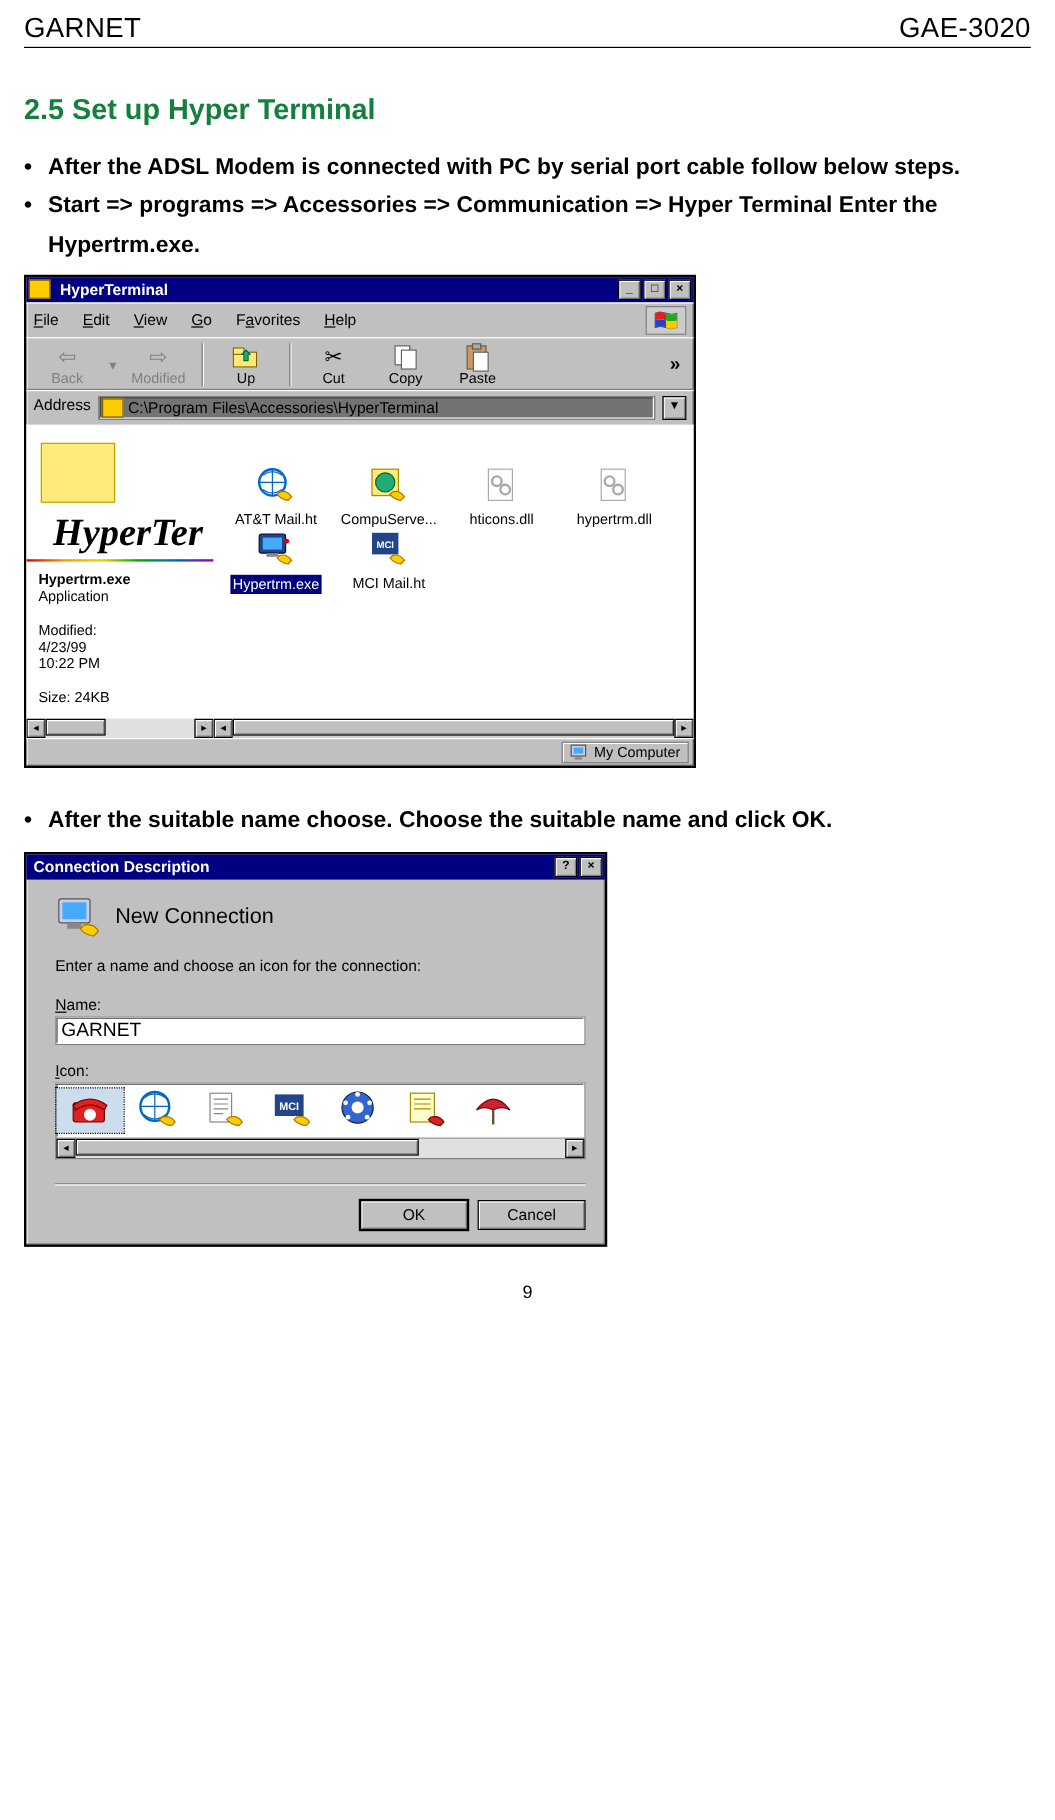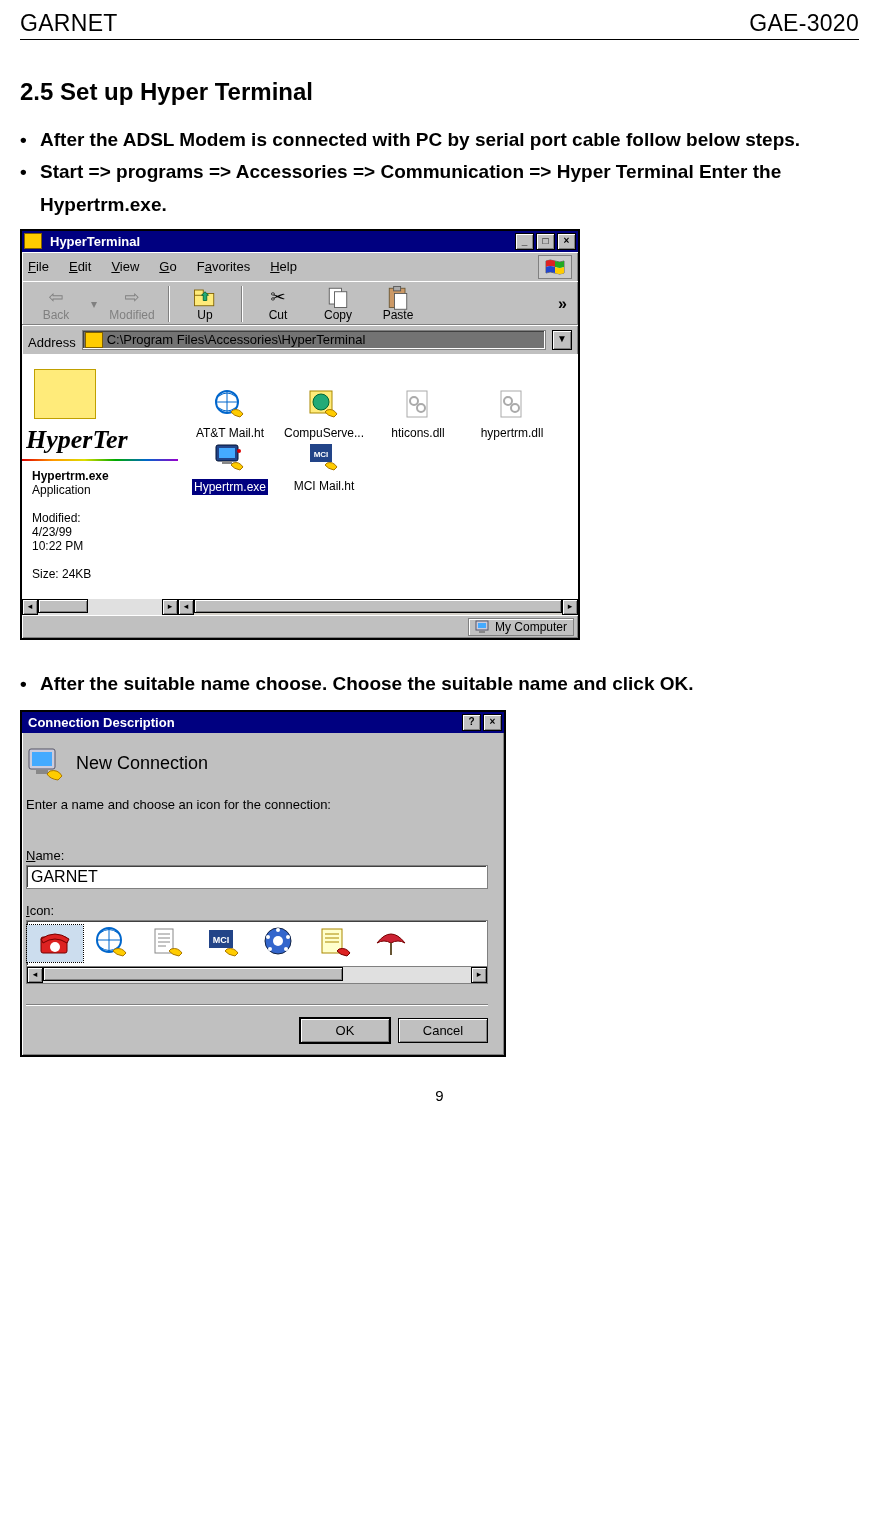--- a/index.html
+++ b/index.html
@@ -21,21 +21,21 @@
     font-size: 23px;
     color: #000;
     padding-bottom: 2px;
     border-bottom: 1px solid #000;
     margin-bottom: 38px;
     letter-spacing: .3px;
   }
   .section-title {
     font-weight: bold;
     font-size: 24px;
-    color: #000000;
+    color: #15803d;
     margin-bottom: 18px;
   }
   .bullets {
     font-weight: bold;
     font-size: 19px;
     line-height: 1.7;
     margin-bottom: 8px;
   }
   .bullets .row { display: flex; }
   .bullets .dot { width: 20px; flex: 0 0 20px; }
@@ -102,21 +102,21 @@
   .tbtn {
     width:60px; text-align:center; font-size:12px; color:#000;
   }
   .tbtn.disabled { color:#808080; }
   .tbtn .ticon { height:22px; display:flex; align-items:center; justify-content:center; font-size:18px; }
   .tbtn .tlabel { margin-top:0px; }
   .tbar-sep { width:1px; background:#808080; height:36px; margin:0 6px; box-shadow:1px 0 0 #fff;}
   .tbar-more { margin-left:auto; font-weight:bold; padding:0 6px; letter-spacing:1px;}
 
   .address-row {
-    display:flex; align-items:flex-end;
+    display:flex; align-items:flex-start;
     padding:4px 6px;
     border-top:1px solid #fff;
     font-size:13px;
     gap:6px;
   }
   .address-row .lbl { }
   .addr-box {
     flex:1; display:flex; align-items:center;
     background:#737373; border:1px solid #808080;
     box-shadow: inset -1px -1px 0 #fff, inset 1px 1px 0 #404040;
@@ -144,21 +144,21 @@
   }
   .leftpanel .bigfolder{
     width:60px;height:48px;
     background:#ffeb7a;
     border:1px solid #c0a000;
     margin:14px 0 6px 12px;
   }
   .leftpanel .bigtitle{
     font-family: "Times New Roman", serif;
     font-weight:bold; font-style:italic;
-    font-size:26px; margin-left:4px;
+    font-size:32px; margin-left:22px;
     white-space:nowrap; overflow:hidden;
   }
   .leftpanel .rainbow{
     height:2px; margin:4px 0 8px 0;
     background: linear-gradient(90deg,#d00,#f90,#dd0,#0a0,#06c,#90c);
   }
   .leftpanel .meta{
     margin:0 0 0 10px; font-size:12px;
   }
   .leftpanel .hscroll{
@@ -208,27 +208,27 @@
   .pc-icon svg{display:block;}
 
   
   .svg16{width:28px;height:28px;}
 
   
   .dialog {
     width:482px;
   }
   .dialog-body{
-    padding:12px 16px 12px 4px;
+    padding:12px 16px 12px 24px;
     font-size:13px;
   }
   .dialog-body .newconn{display:flex;align-items:center;gap:14px;margin-bottom:16px;}
   .dialog-body .newconn .nicon{width:36px;height:36px;}
   .dialog-body .newconn .ntitle{font-size:18px;}
-  .dialog-body .prompt{margin-bottom:36px;}
+  .dialog-body .prompt{margin-bottom:18px;}
   .fldlabel{margin-bottom:2px;}
   .fldlabel .u{text-decoration:underline;}
   .txtinput{
     width:100%; box-sizing:border-box;
     font-size:16px; padding:2px 4px;
     background:#fff; border:1px solid #808080;
     box-shadow: inset -1px -1px 0 #fff, inset 1px 1px 0 #404040;
   }
   .iconpicker{
     margin-top:14px;

